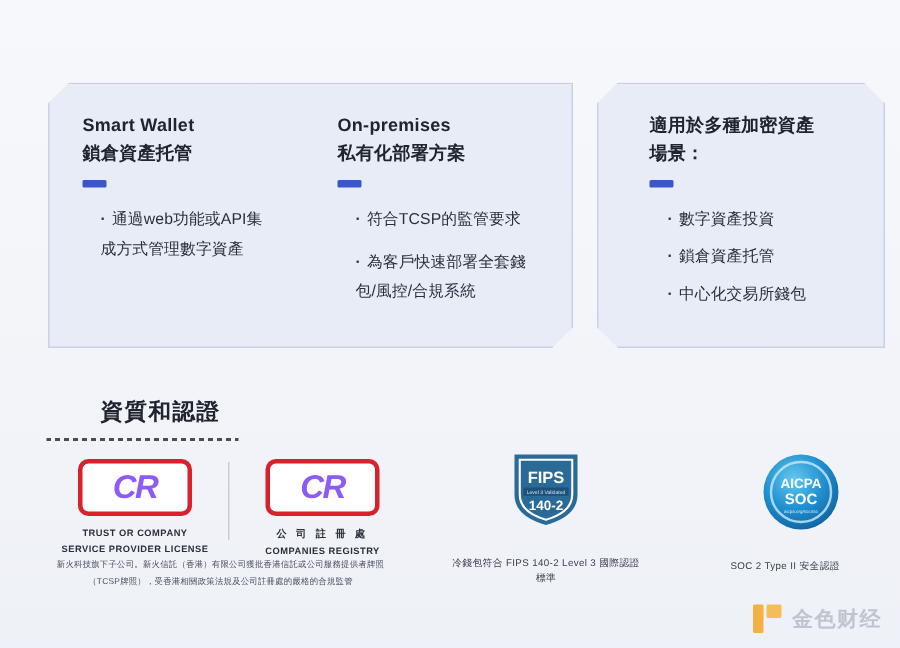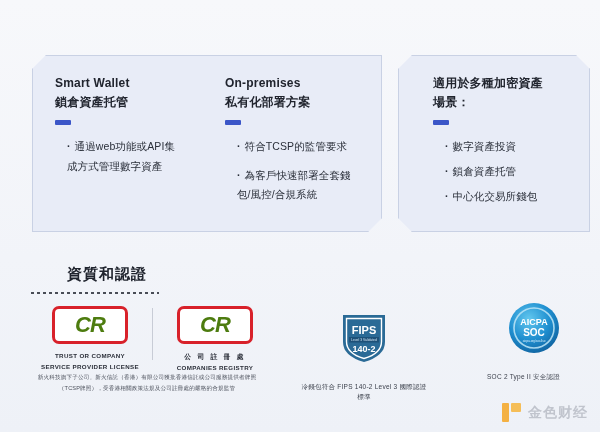--- a/index.html
+++ b/index.html
@@ -72,33 +72,33 @@
   .cr-group{position:absolute;left:36px;top:6px;display:flex;align-items:flex-start;}
   .cr-item{width:108px;text-align:center;}
   .cr-sep{width:1px;height:52px;background:#c8ccd6;margin:2px 8px 0 8px;}
   .cr-mark{
     width:70px;height:32px;margin:0 auto 7px auto;
     border:3px solid #d8212a;border-radius:7px;
     background:#fff;display:flex;align-items:center;justify-content:center;
   }
   .cr-mark span{
     font-family:"Liberation Sans","DejaVu Sans",sans-serif;
-    font-weight:bold;font-style:italic;font-size:22px;color:#4d7c0f;
+    font-weight:bold;font-style:italic;font-size:22px;color:#8b5cf6;
     letter-spacing:-1px;line-height:1;
   }
   .cr-cap{
     font-size:6.2px;font-weight:bold;color:#2b2f39;line-height:1.7;
     letter-spacing:.35px;
   }
   .cr-cap-cjk{
     font-size:6.8px;font-weight:bold;color:#2b2f39;line-height:1.7;
     letter-spacing:2.2px;
   }
 
-  .fips-item{position:absolute;left:300px;top:12px;width:128px;text-align:center;}
+  .fips-item{position:absolute;left:300px;top:0;width:128px;text-align:center;}
   .soc-item{position:absolute;left:420px;top:2px;width:140px;text-align:right;}
 
   .badge-shield{width:48px;height:52px;margin:0 auto;}
   .badge-circle{width:52px;height:52px;margin:0 auto;}
 
   .logo-cap{
     margin-top:14px;font-size:6.5px;color:#3a3f4a;letter-spacing:.25px;
     line-height:1.5;
   }
 

